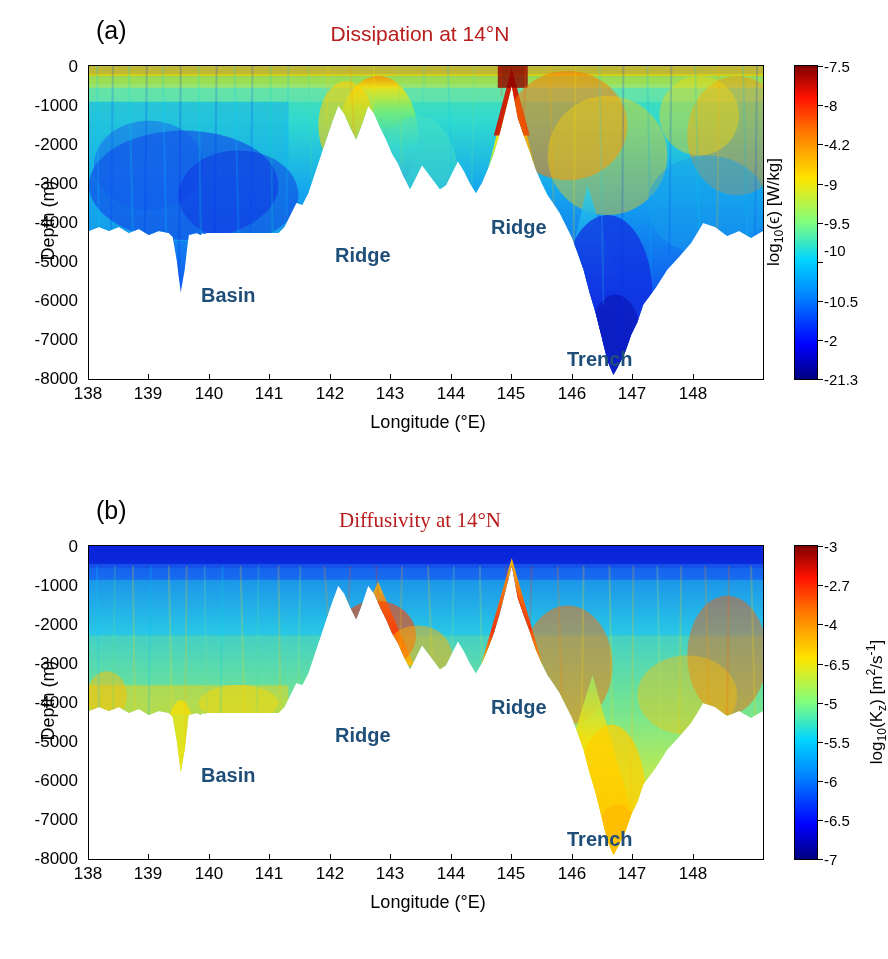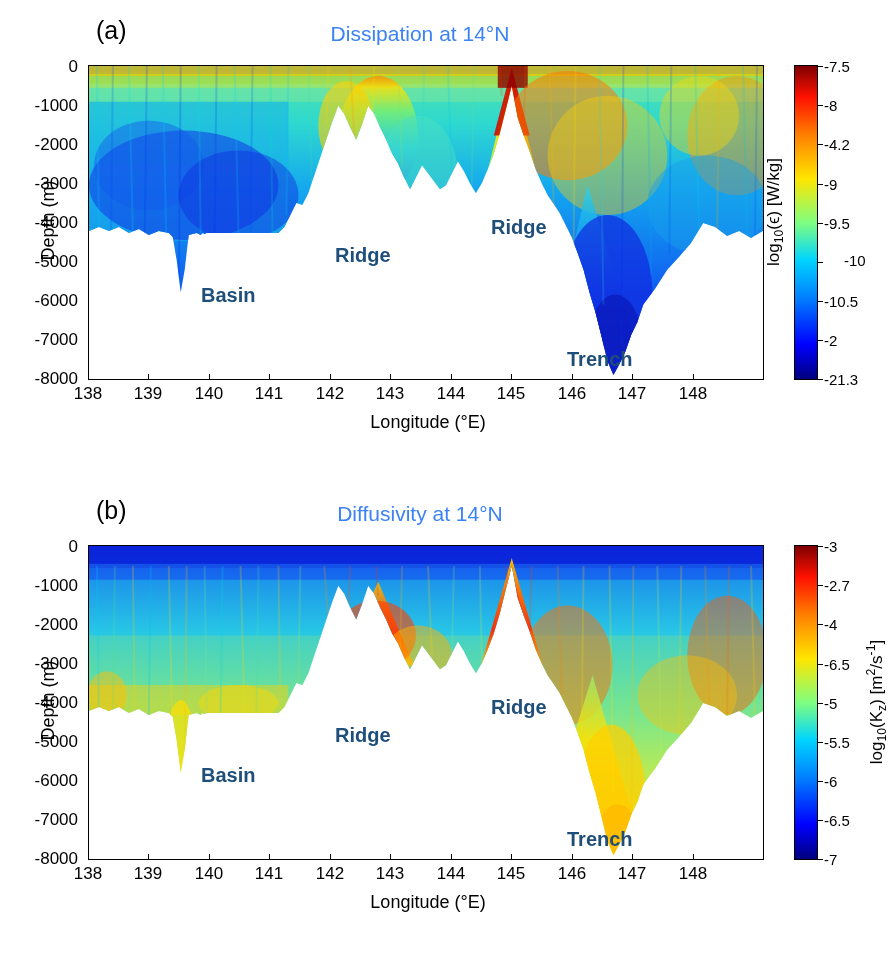--- a/index.html
+++ b/index.html
@@ -27,21 +27,21 @@
   .panel-label {
     position: absolute;
     font-size: 25px;
     font-weight: 400;
     color: #000;
   }
   .panel-title {
     position: absolute;
     font-size: 21px;
     text-align: center;
-    color: #3b82f6;
+    color: #b91c1c;
   }
   .axes {
     position: absolute;
     border: 1.2px solid #000;
     box-sizing: border-box;
     overflow: hidden;
     background: #ffffff;
   }
   .ylabel {
     position: absolute;
@@ -313,32 +313,32 @@
   <div class="cbar-tickmark" style="left:818px; top:262px;"></div>
   <div class="cbar-tickmark" style="left:818px; top:301px;"></div>
   <div class="cbar-tickmark" style="left:818px; top:340px;"></div>
   <div class="cbar-tickmark" style="left:818px; top:379px;"></div>
 
   <div class="cbar-tick-label" style="left:824px; top:58px;">-7.5</div>
   <div class="cbar-tick-label" style="left:824px; top:97px;">-8</div>
   <div class="cbar-tick-label" style="left:824px; top:136px;">-4.2</div>
   <div class="cbar-tick-label" style="left:824px; top:176px;">-9</div>
   <div class="cbar-tick-label" style="left:824px; top:215px;">-9.5</div>
-  <div class="cbar-tick-label" style="left:824px; top:252px;margin-left:20px;">-10</div>
+  <div class="cbar-tick-label" style="left:824px; top:242px;">-10</div>
   <div class="cbar-tick-label" style="left:824px; top:293px;">-10.5</div>
   <div class="cbar-tick-label" style="left:824px; top:332px;">-2</div>
   <div class="cbar-tick-label" style="left:824px; top:371px;">-21.3</div>
 
   <div class="cbar-title" style="left:790px; top:212px; width:200px; margin-left:-100px; margin-top:-10px; left:calc(874px); top:222px; width:230px; transform-origin:0 0; transform:rotate(-90deg) translate(-115px,-10px);">log<sub>10</sub>(ϵ) [W/kg]</div>
 </div>
 
 <div class="panel" id="panel-b">
 
   <div class="panel-label" style="left:96px; top:16px;">(b)</div>
-  <div class="panel-title" style="left:160px; top:22px; width:520px;">Diffusivity at 14°N</div>
+  <div class="panel-title" style="left:160px; top:28px; width:520px;font-family:Liberation Serif, serif;">Diffusivity at 14°N</div>
 
   <div class="ylabel" style="left:-22px; top:210px; width:140px;">Depth (m)</div>
 
   <div class="tick-y" style="left:0px; top:57px; width:78px;">0</div>
   <div class="tick-y" style="left:0px; top:96px; width:78px;">-1000</div>
   <div class="tick-y" style="left:0px; top:135px; width:78px;">-2000</div>
   <div class="tick-y" style="left:0px; top:174px; width:78px;">-3000</div>
   <div class="tick-y" style="left:0px; top:213px; width:78px;">-4000</div>
   <div class="tick-y" style="left:0px; top:252px; width:78px;">-5000</div>
   <div class="tick-y" style="left:0px; top:291px; width:78px;">-6000</div>

